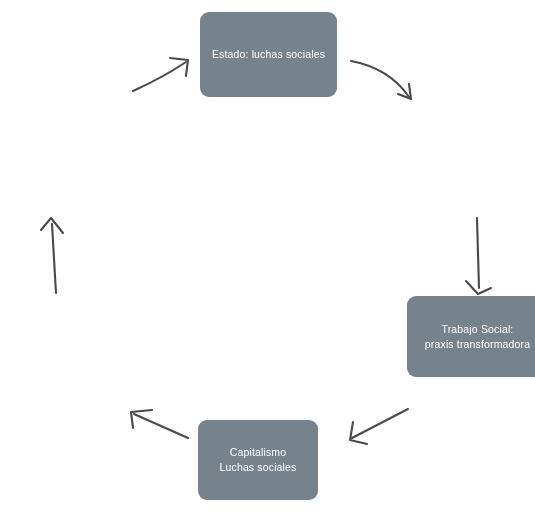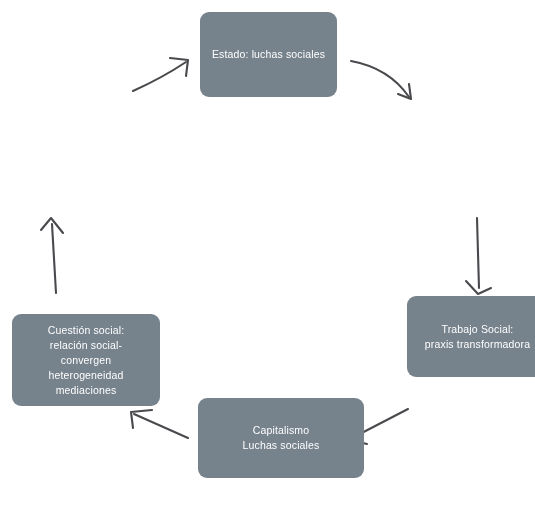--- a/index.html
+++ b/index.html
@@ -41,21 +41,21 @@
     text-align: center;
     font-size: 10.5px;
     line-height: 15px;
     letter-spacing: 0.15px;
     padding: 4px 1px;
     white-space: pre-line;
   }
   #node-estado   { left: 200px; top: 12px;  width: 137px; height: 85px; }
   #node-politica { left: 379px; top: 119px; width: 141px; height: 81px; }
   #node-trabajo  { left: 379px; top: 296px; width: 141px; height: 81px; margin-left: 28px; }
-  #node-capital  { left: 198px; top: 398px; width: 166px; height: 80px; }
+  #node-capital  { left: 198px; top: 420px; width: 120px; height: 80px; }
   #node-cuestion { left: 12px;  top: 314px; width: 148px; height: 92px; }
   #node-necesid  { left: 12px;  top: 117px; width: 145px; height: 79px; }
 </style>
 </head>
 <body>
 
 <div id="diagram-canvas">
 
   <svg id="arrow-layer" viewBox="0 0 535 513" width="535" height="513" xmlns="http://www.w3.org/2000/svg">
 
@@ -92,20 +92,15 @@
 
   <div class="node" id="node-estado">Estado: luchas sociales</div>
 
 
   <div class="node" id="node-trabajo">Trabajo Social:
 praxis transformadora</div>
 
   <div class="node" id="node-capital">Capitalismo
 Luchas sociales</div>
 
-  <div class="node" id="node-cuestion">Cuestión social:
-relación social-
-convergen
-heterogeneidad
-mediaciones</div>
 
 
 </div>
 
 </body></html>

